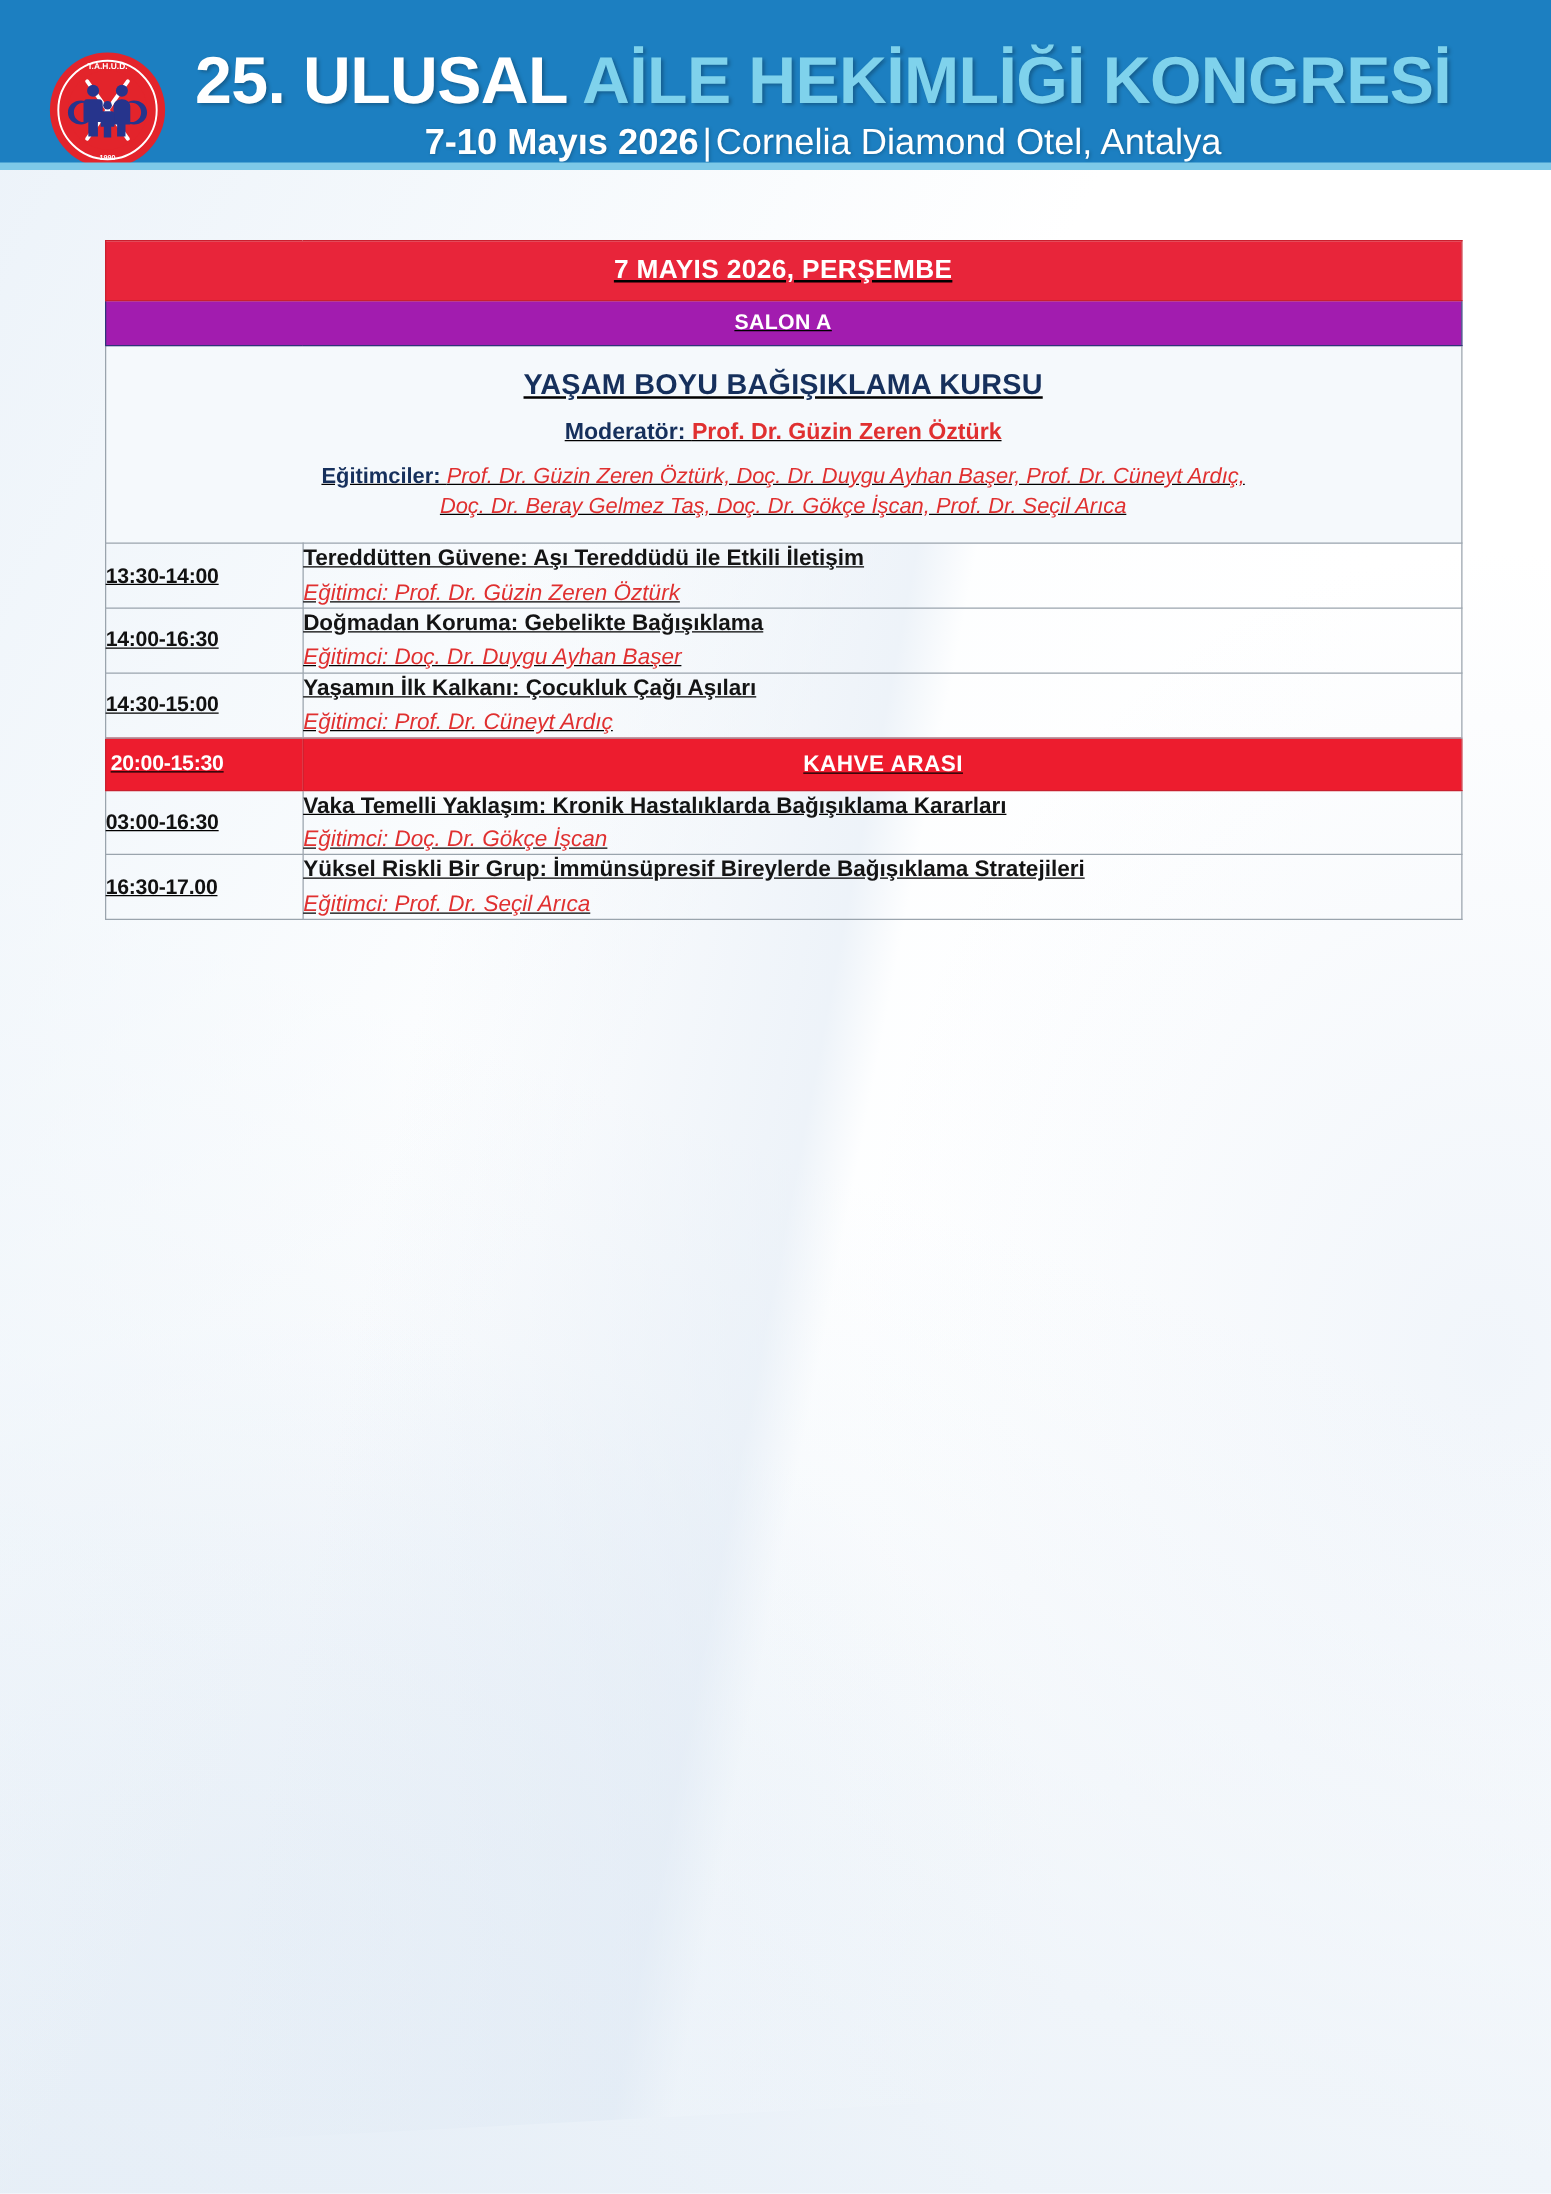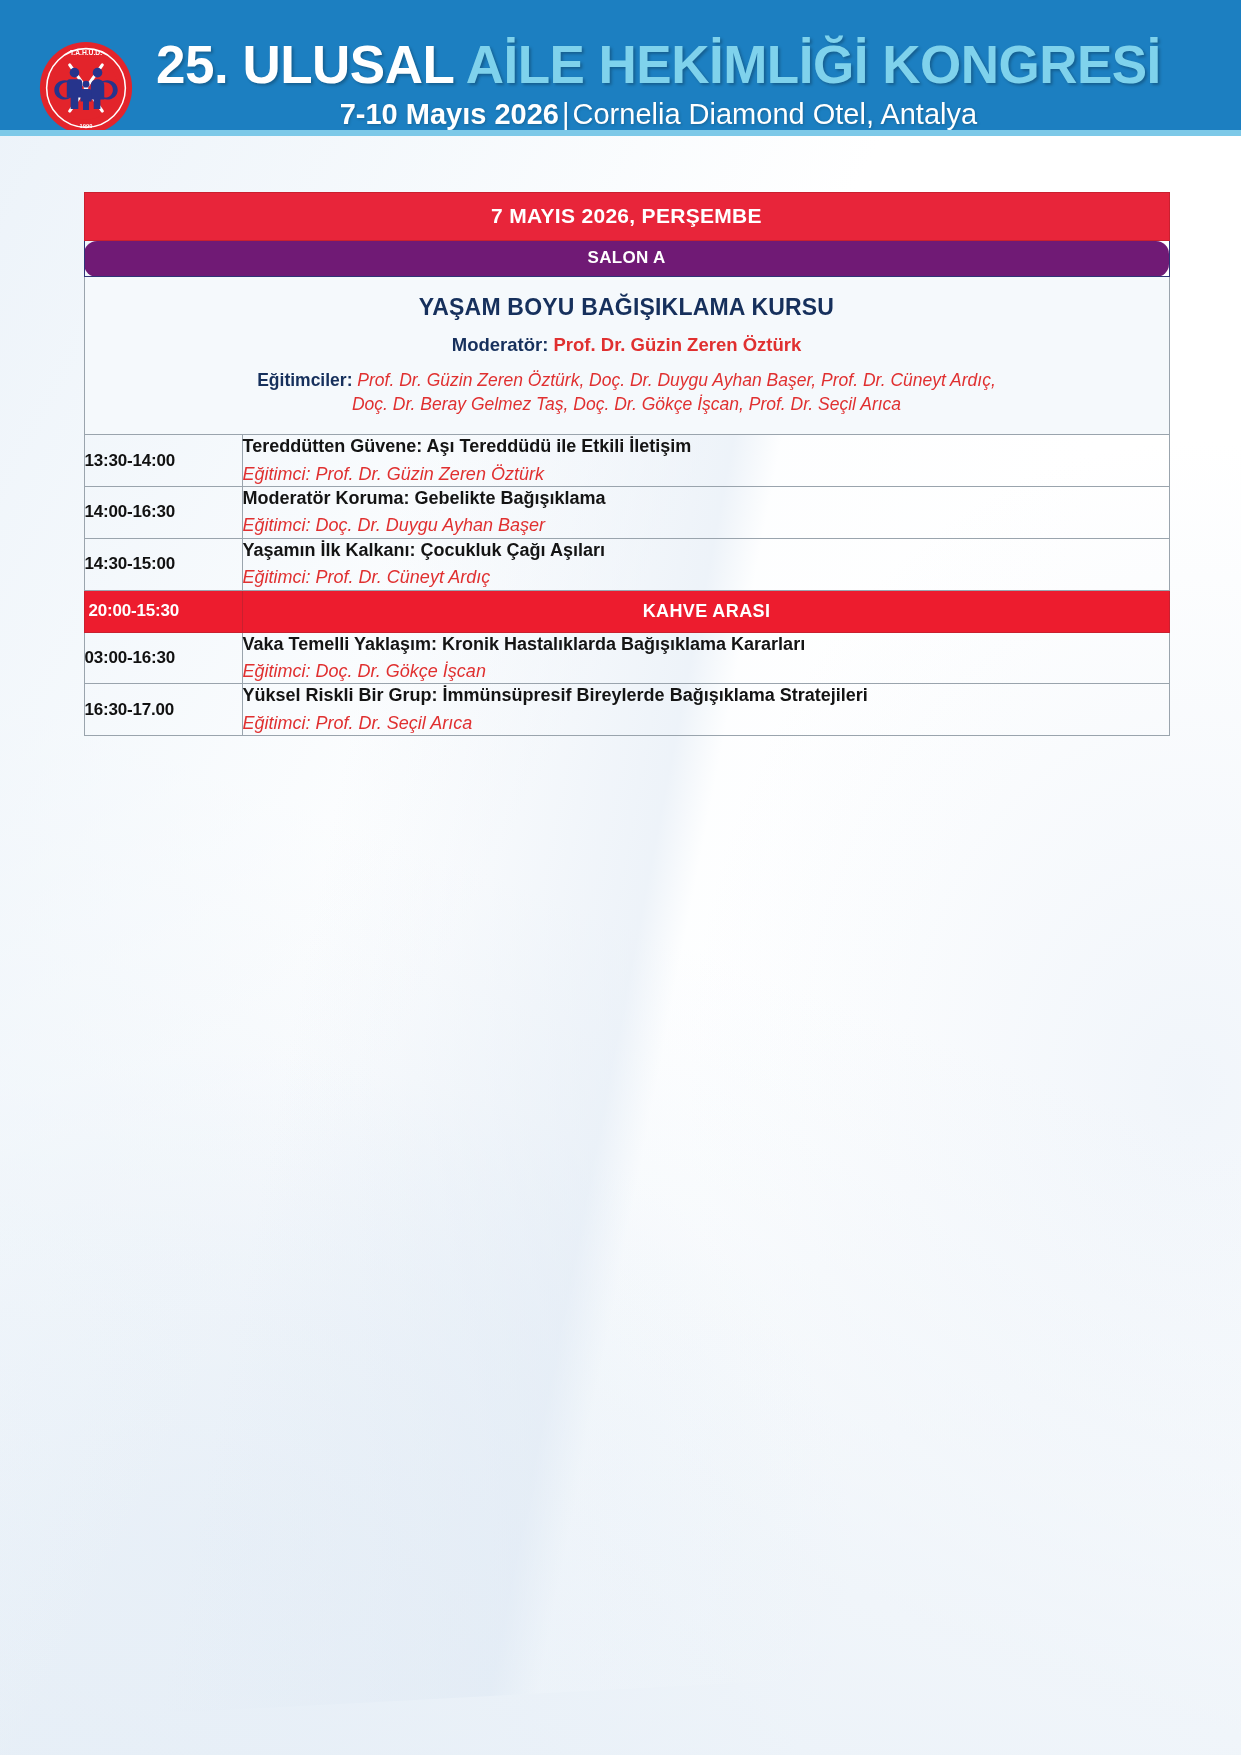--- a/index.html
+++ b/index.html
@@ -102,20 +102,21 @@
   .banner-line2 .sep {
     font-weight: 300;
     margin: 0 3px;
   }
 
   
   .sheet {
     position: relative;
     z-index: 2;
     padding: 56px 0 0 12px;
+    text-decoration: underline;
   }
   table.program {
     width: 1086px;
     margin: 0 auto;
     border-collapse: collapse;
     table-layout: fixed;
   }
   table.program td {
     border: 1px solid #9aa4ad;
     vertical-align: middle;
@@ -127,29 +128,28 @@
     background: #e8253a;
     color: #ffffff;
     text-align: center;
     font-weight: bold;
     font-size: 21px;
     letter-spacing: 0.3px;
     padding: 11px 6px 12px;
     border-color: #c9202f;
   }
   tr.hall-head td {
-    background: #701a75;
+    background: #a21caf;
     color: #ffffff;
     text-align: center;
     font-weight: bold;
     font-size: 17px;
     letter-spacing: 0.3px;
     padding: 7px 6px 8px;
     border-color: #2f3578;
-    border-radius: 13px;
   }
 
   tr.course-head td {
     background: #f5f9fc;
     text-align: center;
     padding: 17px 26px 18px;
   }
   .course-title {
     color: #16305c;
     font-weight: bold;
@@ -285,21 +285,21 @@
         <td class="time-cell">13:30-14:00</td>
         <td class="detail-cell">
           <div class="sess-title">Tereddütten Güvene: Aşı Tereddüdü ile Etkili İletişim</div>
           <div class="sess-speaker">Eğitimci: Prof. Dr. Güzin Zeren Öztürk</div>
         </td>
       </tr>
 
       <tr class="session">
         <td class="time-cell">14:00-16:30</td>
         <td class="detail-cell">
-          <div class="sess-title">Moderatör Koruma: Gebelikte Bağışıklama</div>
+          <div class="sess-title">Doğmadan Koruma: Gebelikte Bağışıklama</div>
           <div class="sess-speaker">Eğitimci: Doç. Dr. Duygu Ayhan Başer</div>
         </td>
       </tr>
 
       <tr class="session">
         <td class="time-cell">14:30-15:00</td>
         <td class="detail-cell">
           <div class="sess-title">Yaşamın İlk Kalkanı: Çocukluk Çağı Aşıları</div>
           <div class="sess-speaker">Eğitimci: Prof. Dr. Cüneyt Ardıç</div>
         </td>

